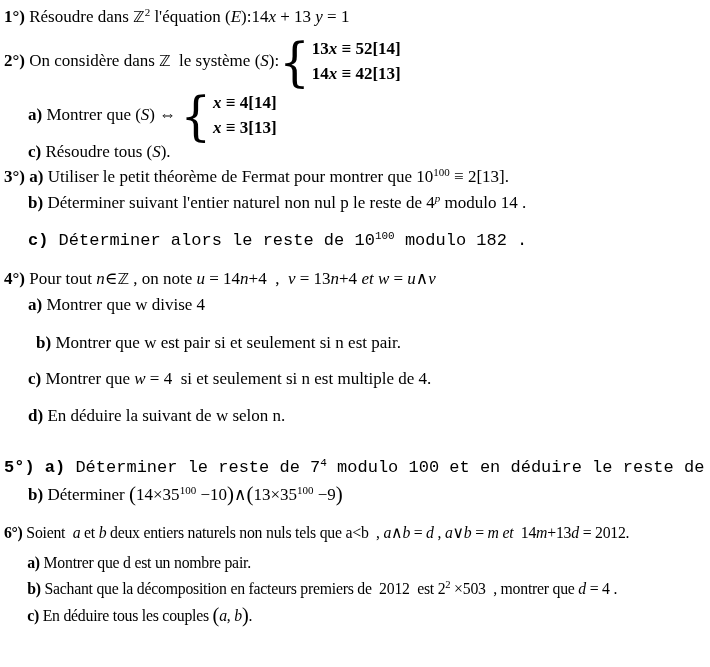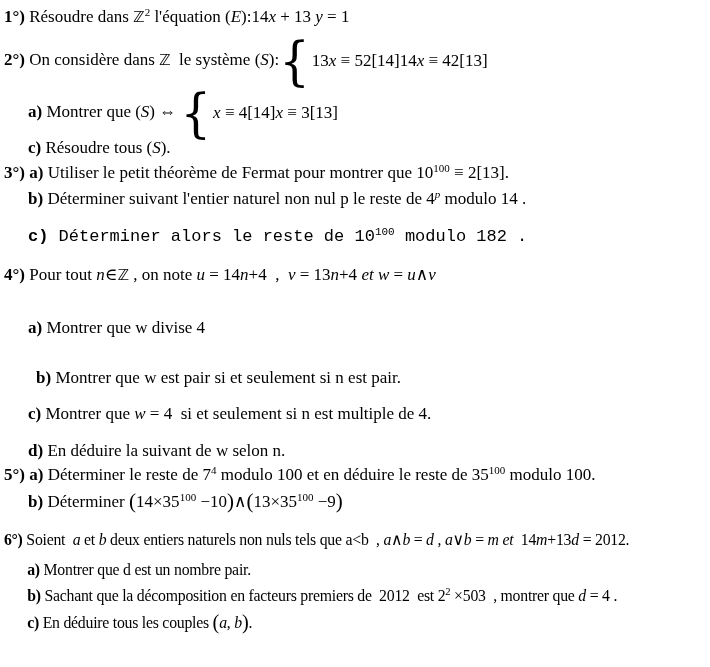--- a/index.html
+++ b/index.html
@@ -21,38 +21,38 @@
   .seg.bb{font-family:"DejaVu Sans",sans-serif;font-size:15.5px;}
   .seg.sup{font-size:11px;vertical-align:6px;line-height:0;}
   .seg.supi{font-size:11px;vertical-align:6px;line-height:0;font-style:italic;}
   .seg.bp{font-size:21px;vertical-align:-1px;}
   .cond{letter-spacing:-0.25px;font-size:16.3px;transform:scaleX(0.97);transform-origin:left center;}
   .system{display:inline-flex;align-items:center;}
   .brace{
     font-size:48px;line-height:1;font-weight:400;
     font-family:"DejaVu Serif",serif;transform:scaleY(1.1);
   }
-  .rows{display:inline-flex;flex-direction:row;padding-left:2px;}
+  .rows{display:inline-flex;flex-direction:column;padding-left:2px;font-weight:bold;}
   .row{line-height:25px;white-space:pre;}
 </style>
 </head>
 <body>
 
 <div class="doc">
     <div class="line ind-0" style="margin-top: 6px;"><span class="seg b">1°) </span><span class="seg n">Résoudre dans </span><span class="seg bb">ℤ</span><span class="seg sup">2</span><span class="seg n"> l'équation </span><span class="seg n">(</span><span class="seg i">E</span><span class="seg n">):14</span><span class="seg i">x</span><span class="seg n"> + 13 </span><span class="seg i">y</span><span class="seg n"> = 1</span></div>
     <div class="line ind-0 sys" style="margin-top: 8px;"><span class="seg b">2°) </span><span class="seg n">On considère dans </span><span class="seg bb">ℤ</span><span class="seg n">  le système </span><span class="seg n">(</span><span class="seg i">S</span><span class="seg n">):</span><span class="system"><span class="brace">{</span><span class="rows"><span class="row"><span class="seg n">13</span><span class="seg i">x</span><span class="seg n"> ≡ 52[14]</span></span><span class="row"><span class="seg n">14</span><span class="seg i">x</span><span class="seg n"> ≡ 42[13]</span></span></span></span></div>
     <div class="line ind-1 sys" style="margin-top: 4px;"><span class="seg b">a) </span><span class="seg n">Montrer que </span><span class="seg n">(</span><span class="seg i">S</span><span class="seg n">) </span><span class="seg n">⇔ </span><span class="system"><span class="brace">{</span><span class="rows"><span class="row"><span class="seg i">x</span><span class="seg n"> ≡ 4[14]</span></span><span class="row"><span class="seg i">x</span><span class="seg n"> ≡ 3[13]</span></span></span></span></div>
     <div class="line ind-1" style="margin-top: 1px;"><span class="seg b">c) </span><span class="seg n">Résoudre tous </span><span class="seg n">(</span><span class="seg i">S</span><span class="seg n">).</span></div>
     <div class="line ind-0" style="margin-top: 3px;"><span class="seg b">3°) a) </span><span class="seg n">Utiliser le petit théorème de Fermat pour montrer que </span><span class="seg n">10</span><span class="seg sup">100</span><span class="seg n"> ≡ 2[13].</span></div>
     <div class="line ind-1" style="margin-top: 4px; font-family: Liberation Serif, serif;"><span class="seg b">b) </span><span class="seg n">Déterminer suivant l'entier naturel non nul p le reste de </span><span class="seg n">4</span><span class="seg supi">p</span><span class="seg n"> modulo 14 .</span></div>
     <div class="line ind-1" style="margin-top: 16px; font-family: Liberation Mono, monospace;"><span class="seg b">c) </span><span class="seg n">Déterminer alors le reste de </span><span class="seg n">10</span><span class="seg sup">100</span><span class="seg n"> modulo 182 .</span></div>
     <div class="line ind-0" style="margin-top: 16px;"><span class="seg b">4°) </span><span class="seg n">Pour tout </span><span class="seg i">n</span><span class="seg n">∈</span><span class="seg bb">ℤ</span><span class="seg n"> , on note </span><span class="seg i">u</span><span class="seg n"> = 14</span><span class="seg i">n</span><span class="seg n">+4  ,  </span><span class="seg i">v</span><span class="seg n"> = 13</span><span class="seg i">n</span><span class="seg n">+4 </span><span class="seg i">et w</span><span class="seg n"> = </span><span class="seg i">u</span><span class="seg n">∧</span><span class="seg i">v</span></div>
-    <div class="line ind-1" style="margin-top: 31px;"><span class="seg b">a) </span><span class="seg n">Montrer que w divise 4</span></div>
-    <div class="line ind-1" style="margin-top: 28px; padding-left: 36px;"><span class="seg b">b) </span><span class="seg n">Montrer que w est pair si et seulement si n est pair.</span></div>
+    <div class="line ind-1" style="margin-top: 4px;"><span class="seg b">a) </span><span class="seg n">Montrer que w divise 4</span></div>
+    <div class="line ind-1" style="margin-top: 16px; padding-left: 36px;"><span class="seg b">b) </span><span class="seg n">Montrer que w est pair si et seulement si n est pair.</span></div>
     <div class="line ind-1" style="margin-top: 14px;"><span class="seg b">c) </span><span class="seg n">Montrer que </span><span class="seg i">w</span><span class="seg n"> = 4  si et seulement si n est multiple de 4.</span></div>
     <div class="line ind-1" style="margin-top: 15px;"><span class="seg b">d) </span><span class="seg n">En déduire la suivant de w selon n.</span></div>
-    <div class="line ind-0" style="margin-top: 2px;"><span class="seg b">5°) a) </span><span class="seg n">Déterminer le reste de </span><span class="seg n">7</span><span class="seg sup">4</span><span class="seg n"> modulo 100 et en déduire le reste de </span><span class="seg n">35</span><span class="seg sup">100</span><span class="seg n"> modulo 100.</span></div>
+    <div class="line ind-0" style="margin-top: 30px; font-family: Liberation Mono, monospace;"><span class="seg b">5°) a) </span><span class="seg n">Déterminer le reste de </span><span class="seg n">7</span><span class="seg sup">4</span><span class="seg n"> modulo 100 et en déduire le reste de </span><span class="seg n">35</span><span class="seg sup">100</span><span class="seg n"> modulo 100.</span></div>
     <div class="line ind-1" style="margin-top: 4px;"><span class="seg b">b) </span><span class="seg n">Déterminer </span><span class="seg bp">(</span><span class="seg n">14×35</span><span class="seg sup">100</span><span class="seg n"> −10</span><span class="seg bp">)</span><span class="seg n">∧</span><span class="seg bp">(</span><span class="seg n">13×35</span><span class="seg sup">100</span><span class="seg n"> −9</span><span class="seg bp">)</span></div>
     <div class="line ind-0 cond" style="margin-top: 16px;"><span class="seg b">6°) </span><span class="seg n">Soient  </span><span class="seg i">a</span><span class="seg n"> et </span><span class="seg i">b</span><span class="seg n"> deux entiers naturels non nuls tels que a&lt;b  , </span><span class="seg i">a</span><span class="seg n">∧</span><span class="seg i">b</span><span class="seg n"> = </span><span class="seg i">d</span><span class="seg n"> , </span><span class="seg i">a</span><span class="seg n">∨</span><span class="seg i">b</span><span class="seg n"> = </span><span class="seg i">m</span><span class="seg n"> </span><span class="seg i">et</span><span class="seg n">  14</span><span class="seg i">m</span><span class="seg n">+13</span><span class="seg i">d</span><span class="seg n"> = 2012.</span></div>
     <div class="line ind-1 cond" style="margin-top: 8px;"><span class="seg b">a) </span><span class="seg n">Montrer que d est un nombre pair.</span></div>
     <div class="line ind-1 cond" style="margin-top: 4px;"><span class="seg b">b) </span><span class="seg n">Sachant que la décomposition en facteurs premiers de  2012  est </span><span class="seg n">2</span><span class="seg sup">2</span><span class="seg n"> ×503  , montrer que </span><span class="seg i">d</span><span class="seg n"> = 4 .</span></div>
     <div class="line ind-1 cond" style="margin-top: 4px;"><span class="seg b">c) </span><span class="seg n">En déduire tous les couples </span><span class="seg bp">(</span><span class="seg i">a</span><span class="seg n">, </span><span class="seg i">b</span><span class="seg bp">)</span><span class="seg n">.</span></div>
   </div>
 
 </body></html>

